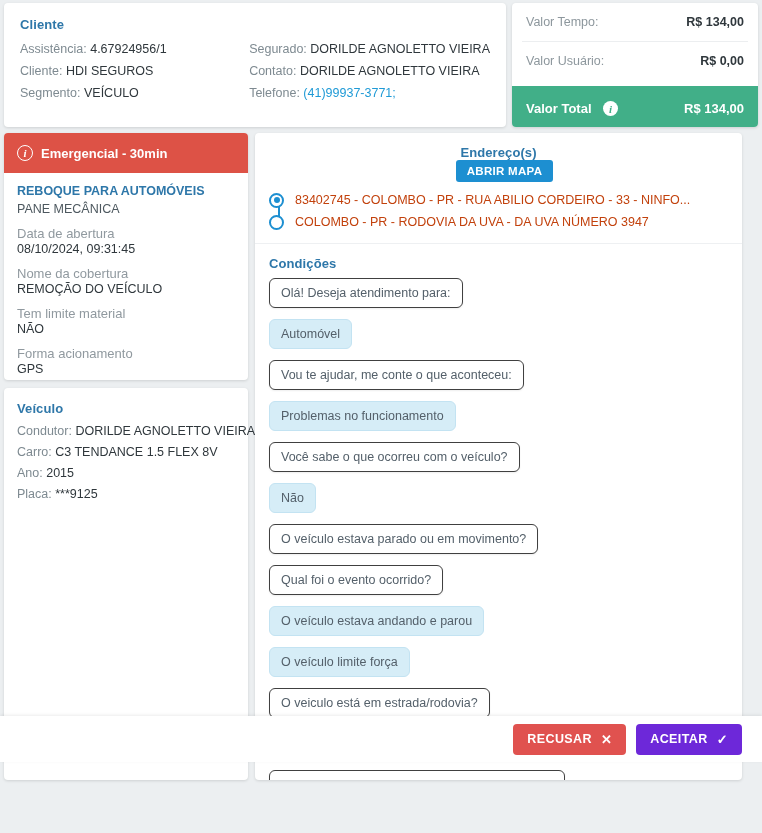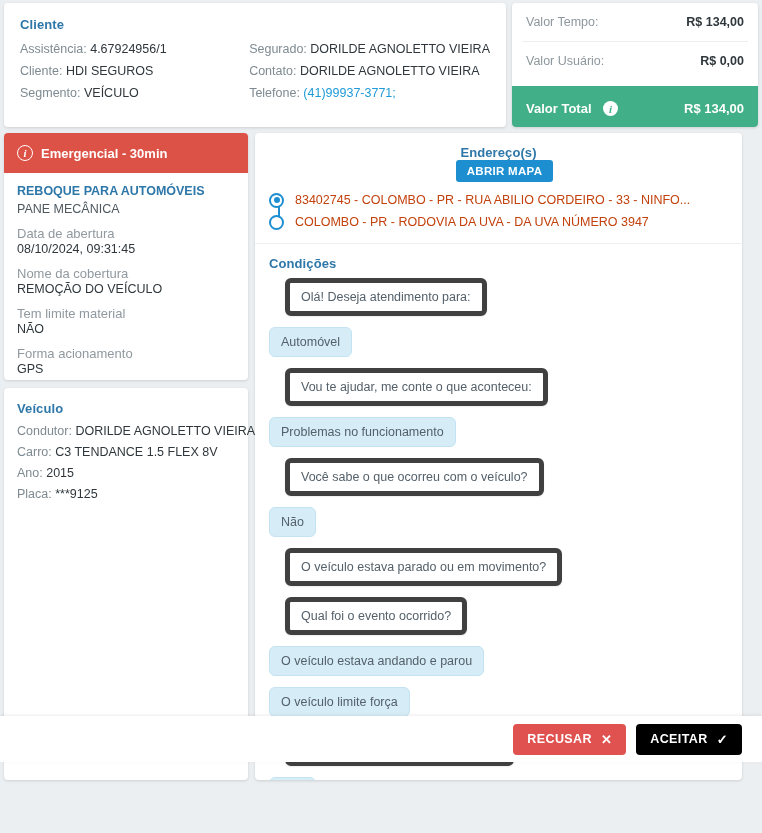--- a/index.html
+++ b/index.html
@@ -97,38 +97,38 @@
   }
   .addr-text { font-size: 12.5px; color: #c2410c; white-space: nowrap; }
 
   #conditions-block { padding: 12px 14px 0; height: 536px; overflow: hidden; position: relative; }
   .chat { margin-top: 7px; }
   .bubble {
     display: inline-block; font-size: 12.5px; color: #54606a;
     padding: 6px 11px; border-radius: 6px; margin-bottom: 11px;
     max-width: 452px; line-height: 16px;
   }
-  .bubble.q { background: #fff; border: 5px solid #404040; box-shadow: 0 1px 2px rgba(0,0,0,.07); margin-left: 16px; }
+  .bubble.q { background: #fff; border: 1px solid #404040; box-shadow: 0 1px 2px rgba(0,0,0,.07); }
   .bubble.a { background: #d6edf7; border: 1px solid #c3e3f2; }
   .chat-row { display: block; }
 
   
   #footer {
     position: absolute; left: 0; bottom: 10px; width: 762px; height: 46px;
     background: #fff; display: flex; align-items: center; justify-content: flex-end;
     padding-right: 20px; box-shadow: 0 -1px 3px rgba(0,0,0,.08);
   }
   .act-btn {
     border: none; cursor: pointer; color: #fff; font-weight: bold;
     font-size: 12.5px; letter-spacing: .4px; border-radius: 4px;
     padding: 8px 14px; margin-left: 10px; display: inline-flex; align-items: center;
     font-family: "Liberation Sans", sans-serif;
   }
   #refuse-button { background: #e0524f; }
-  #accept-button { background: #000000; }
+  #accept-button { background: #6d28d9; }
   .act-btn .gl { margin-left: 9px; font-size: 13px; }
 </style>
 </head>
 <body>
 
 <div id="app">
 
   <div class="card" id="client-card">
     <div class="sec-title">Cliente</div>
     <div class="cols">

